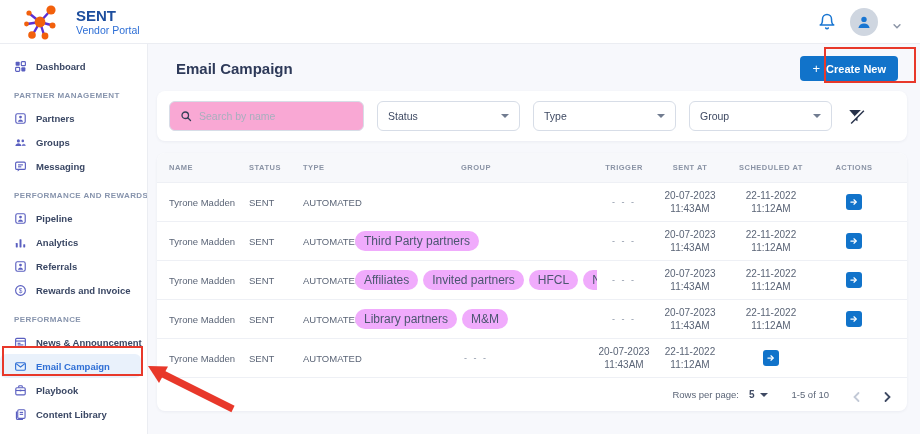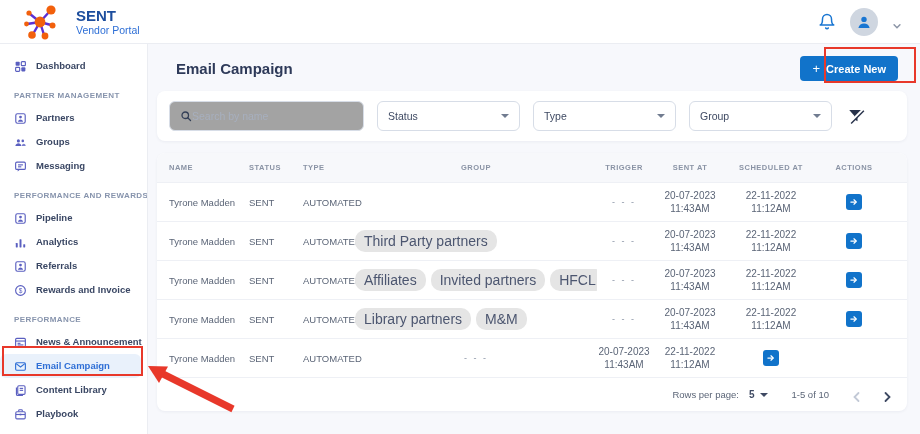--- a/index.html
+++ b/index.html
@@ -15,21 +15,21 @@
   .brand-sub { font-size:10.5px; color:#2e6fd6; }
   .topbar-right { margin-left:auto; display:flex; align-items:center; gap:14px; }
   .bell { width:18px; height:18px; color:#1976d2; cursor:pointer; }
   .avatar { width:28px; height:28px; border-radius:50%; background:#cfd6e0; display:flex;
     align-items:center; justify-content:center; cursor:pointer; }
   .chev-down { width:10px; height:10px; color:#8b95a6; cursor:pointer; }
 
   
   .sidebar { position:absolute; top:44px; left:0; width:148px; bottom:0; background:#fff;
     border-right:1px solid #ebedf2; padding-top:10px; z-index:4; overflow:hidden; }
-  .side-item { display:flex; align-items:flex-start; gap:9px; padding:6px 8px 6px 14px; height:24px;
+  .side-item { display:flex; align-items:center; gap:9px; padding:6px 8px 6px 14px; height:24px;
     margin:0 6px 0 0; cursor:pointer; border-radius:6px; }
   .side-item .s-ico { width:13px; height:13px; flex:0 0 13px; color:#5a5fc0; display:flex; }
   .side-item .s-ico svg { width:13px; height:13px; }
   .side-item .s-label { font-size:9.5px; font-weight:600; color:#3a4764; white-space:nowrap; }
   .side-item.active { background:#e9f1fb; }
   .side-item.active .s-label { color:#2f6fd6; }
   .side-item.active .s-ico { color:#2f6fd6; }
   .side-section { font-size:8px; font-weight:700; letter-spacing:.4px; color:#8794ad;
     padding:13px 14px 6px; white-space:nowrap; }
 
@@ -38,21 +38,21 @@
   .title-row { display:flex; align-items:center; justify-content:space-between; padding:12px 22px 8px 28px; }
   .page-title { font-size:15px; font-weight:700; color:#2e3a59; }
   .btn-create { display:flex; align-items:center; gap:6px; background:#1173ca; color:#fff;
     border:none; border-radius:4px; height:25px; padding:0 12px; font-size:11px; font-weight:600;
     font-family:"Liberation Sans",sans-serif; cursor:pointer; }
   .btn-create .plus { font-size:13px; font-weight:400; line-height:1; }
 
   .card { background:#fff; border-radius:8px; box-shadow:0 1px 3px rgba(40,56,89,.06); }
   .filter-card { margin:2px 13px 12px 9px; padding:10px 12px; display:flex; align-items:center; gap:13px; }
   .search-box { width:195px; height:30px; border:1px solid #d7dde7; border-radius:6px;
-    display:flex; align-items:center; padding:0 10px; background:#a3a3a3; }
+    display:flex; align-items:center; padding:0 10px; gap:7px; background:#f9a8d4; }
   .search-box svg { width:12px; height:12px; color:#333f57; flex:0 0 12px; }
   .search-box input { border:none; outline:none; flex:1; font-size:10.5px; color:#33405c; min-width:0;
     font-family:"Liberation Sans",sans-serif; background:transparent; }
   .search-box input::placeholder { color:#a7afbe; }
   .select { width:143px; height:30px; border:1px solid #d7dde7; border-radius:6px; background:#fff;
     display:flex; align-items:center; justify-content:space-between; padding:0 10px; cursor:pointer; }
   .select .sel-label { font-size:10.5px; color:#3f4a63; }
   .caret { width:0; height:0; border-left:4px solid transparent; border-right:4px solid transparent;
     border-top:4.5px solid #717c90; }
   .filter-clear { width:18px; height:18px; color:#27324a; cursor:pointer; margin-left:2px; }
@@ -60,21 +60,21 @@
   
   .table-card { margin:0 13px 0 9px; overflow:hidden; }
   .tgrid { display:grid; grid-template-columns:80px 54px 52px 1fr 54px 78px 84px 82px;
     align-items:center; padding:0 12px; }
   .thead { background:#f7f8fb; height:29px; }
   .th { font-size:7.5px; font-weight:700; color:#8a93a5; letter-spacing:.5px; white-space:nowrap; }
   .th.c, .td.c { text-align:center; justify-self:stretch; }
   .trow { height:39px; border-top:1px solid #eef0f5; }
   .td { font-size:9.5px; color:#5b6577; white-space:nowrap; }
   .chips { display:flex; gap:5px; flex-wrap:nowrap; overflow:hidden; }
-  .chip { background:#e5e5e5; color:#4c5670; font-size:14px; padding:3px 9px; border-radius:10px;
+  .chip { background:#f0abfc; color:#4c5670; font-size:12px; padding:3px 9px; border-radius:10px;
     white-space:nowrap; cursor:default; }
   .trigger { color:#8a93a5; letter-spacing:2px; font-size:9px; }
   .dt { line-height:1.35; font-size:10px; }
   .act-btn { width:16px; height:16px; border-radius:3px; background:#1173ca; border:none; cursor:pointer;
     display:inline-flex; align-items:center; justify-content:center; }
   .act-btn svg { width:10px; height:10px; }
 
   .pagination { height:34px; display:flex; align-items:center; justify-content:flex-end; gap:10px;
     padding:0 14px; border-top:1px solid #eef0f5; }
   .pg-label { font-size:9.5px; color:#5b6577; }
@@ -245,38 +245,38 @@
           <svg viewBox="0 0 16 16" fill="none" stroke="currentColor" stroke-width="1.4">
             <rect x="2" y="3.4" width="12" height="9.2" rx="1.4"></rect>
             <path d="M2.6 4.4 L8 8.6 L13.4 4.4"></path>
           </svg>
         </span>
         <span class="s-label">Email Campaign</span>
       </div>
       <div class="side-item">
         <span class="s-ico">
           <svg viewBox="0 0 16 16" fill="none" stroke="currentColor" stroke-width="1.4">
+            <rect x="2.2" y="4.6" width="11.6" height="8.8" rx="1.4"></rect>
+            <path d="M5.8 4.4 V3.2 a1 1 0 0 1 1-1 h2.4 a1 1 0 0 1 1 1 V4.4"></path>
+            <line x1="2.4" y1="8" x2="13.6" y2="8"></line>
+            <rect x="7" y="7" width="2" height="2" fill="currentColor" stroke="none"></rect>
+          </svg>
+        </span>
+        <span class="s-label">Playbook</span>
+      </div>
+      <div class="side-item">
+        <span class="s-ico">
+          <svg viewBox="0 0 16 16" fill="none" stroke="currentColor" stroke-width="1.4">
             <rect x="4.6" y="2.2" width="9" height="10.6" rx="1.4"></rect>
             <path d="M3 4.4 L3 12.6 a1.6 1.6 0 0 0 1.6 1.6 L11 14.2"></path>
             <line x1="7" y1="5.4" x2="11.2" y2="5.4"></line>
             <line x1="7" y1="7.8" x2="11.2" y2="7.8"></line>
           </svg>
         </span>
         <span class="s-label">Content Library</span>
-      </div>
-      <div class="side-item">
-        <span class="s-ico">
-          <svg viewBox="0 0 16 16" fill="none" stroke="currentColor" stroke-width="1.4">
-            <rect x="2.2" y="4.6" width="11.6" height="8.8" rx="1.4"></rect>
-            <path d="M5.8 4.4 V3.2 a1 1 0 0 1 1-1 h2.4 a1 1 0 0 1 1 1 V4.4"></path>
-            <line x1="2.4" y1="8" x2="13.6" y2="8"></line>
-            <rect x="7" y="7" width="2" height="2" fill="currentColor" stroke="none"></rect>
-          </svg>
-        </span>
-        <span class="s-label">Playbook</span>
       </div>
       <div class="side-item">
         <span class="s-ico">
           <svg viewBox="0 0 16 16" fill="currentColor">
             <path d="M8 3 L15 6.2 L8 9.4 L1 6.2 Z"></path>
             <path d="M4 8.4 v3 c0 1 1.8 1.9 4 1.9 s4-.9 4-1.9 v-3 L8 10.2 Z"></path>
           </svg>
         </span>
         <span class="s-label">Trainings</span>
       </div>

